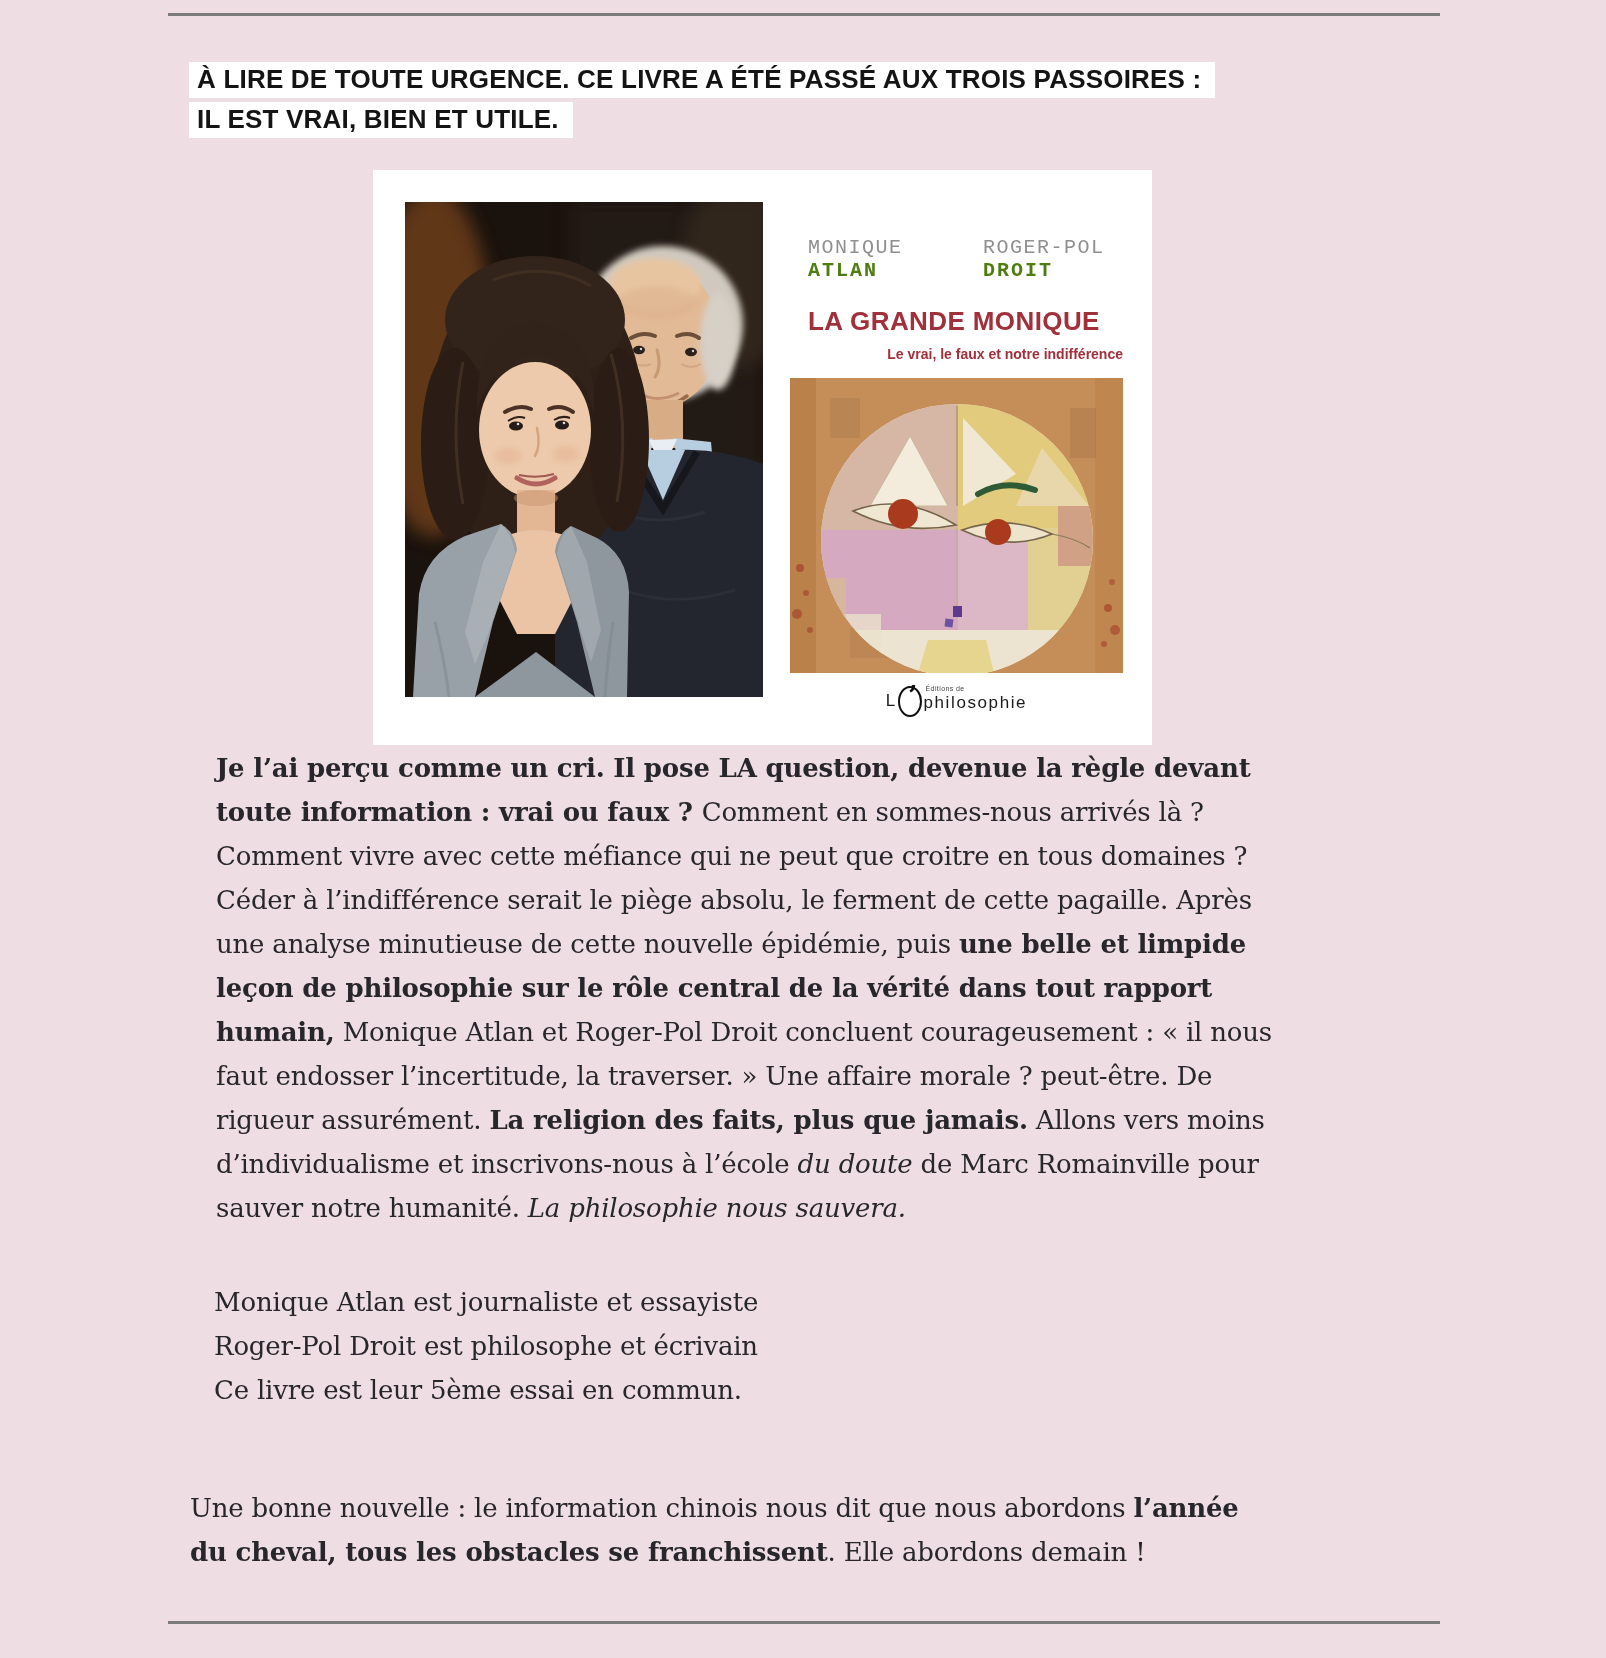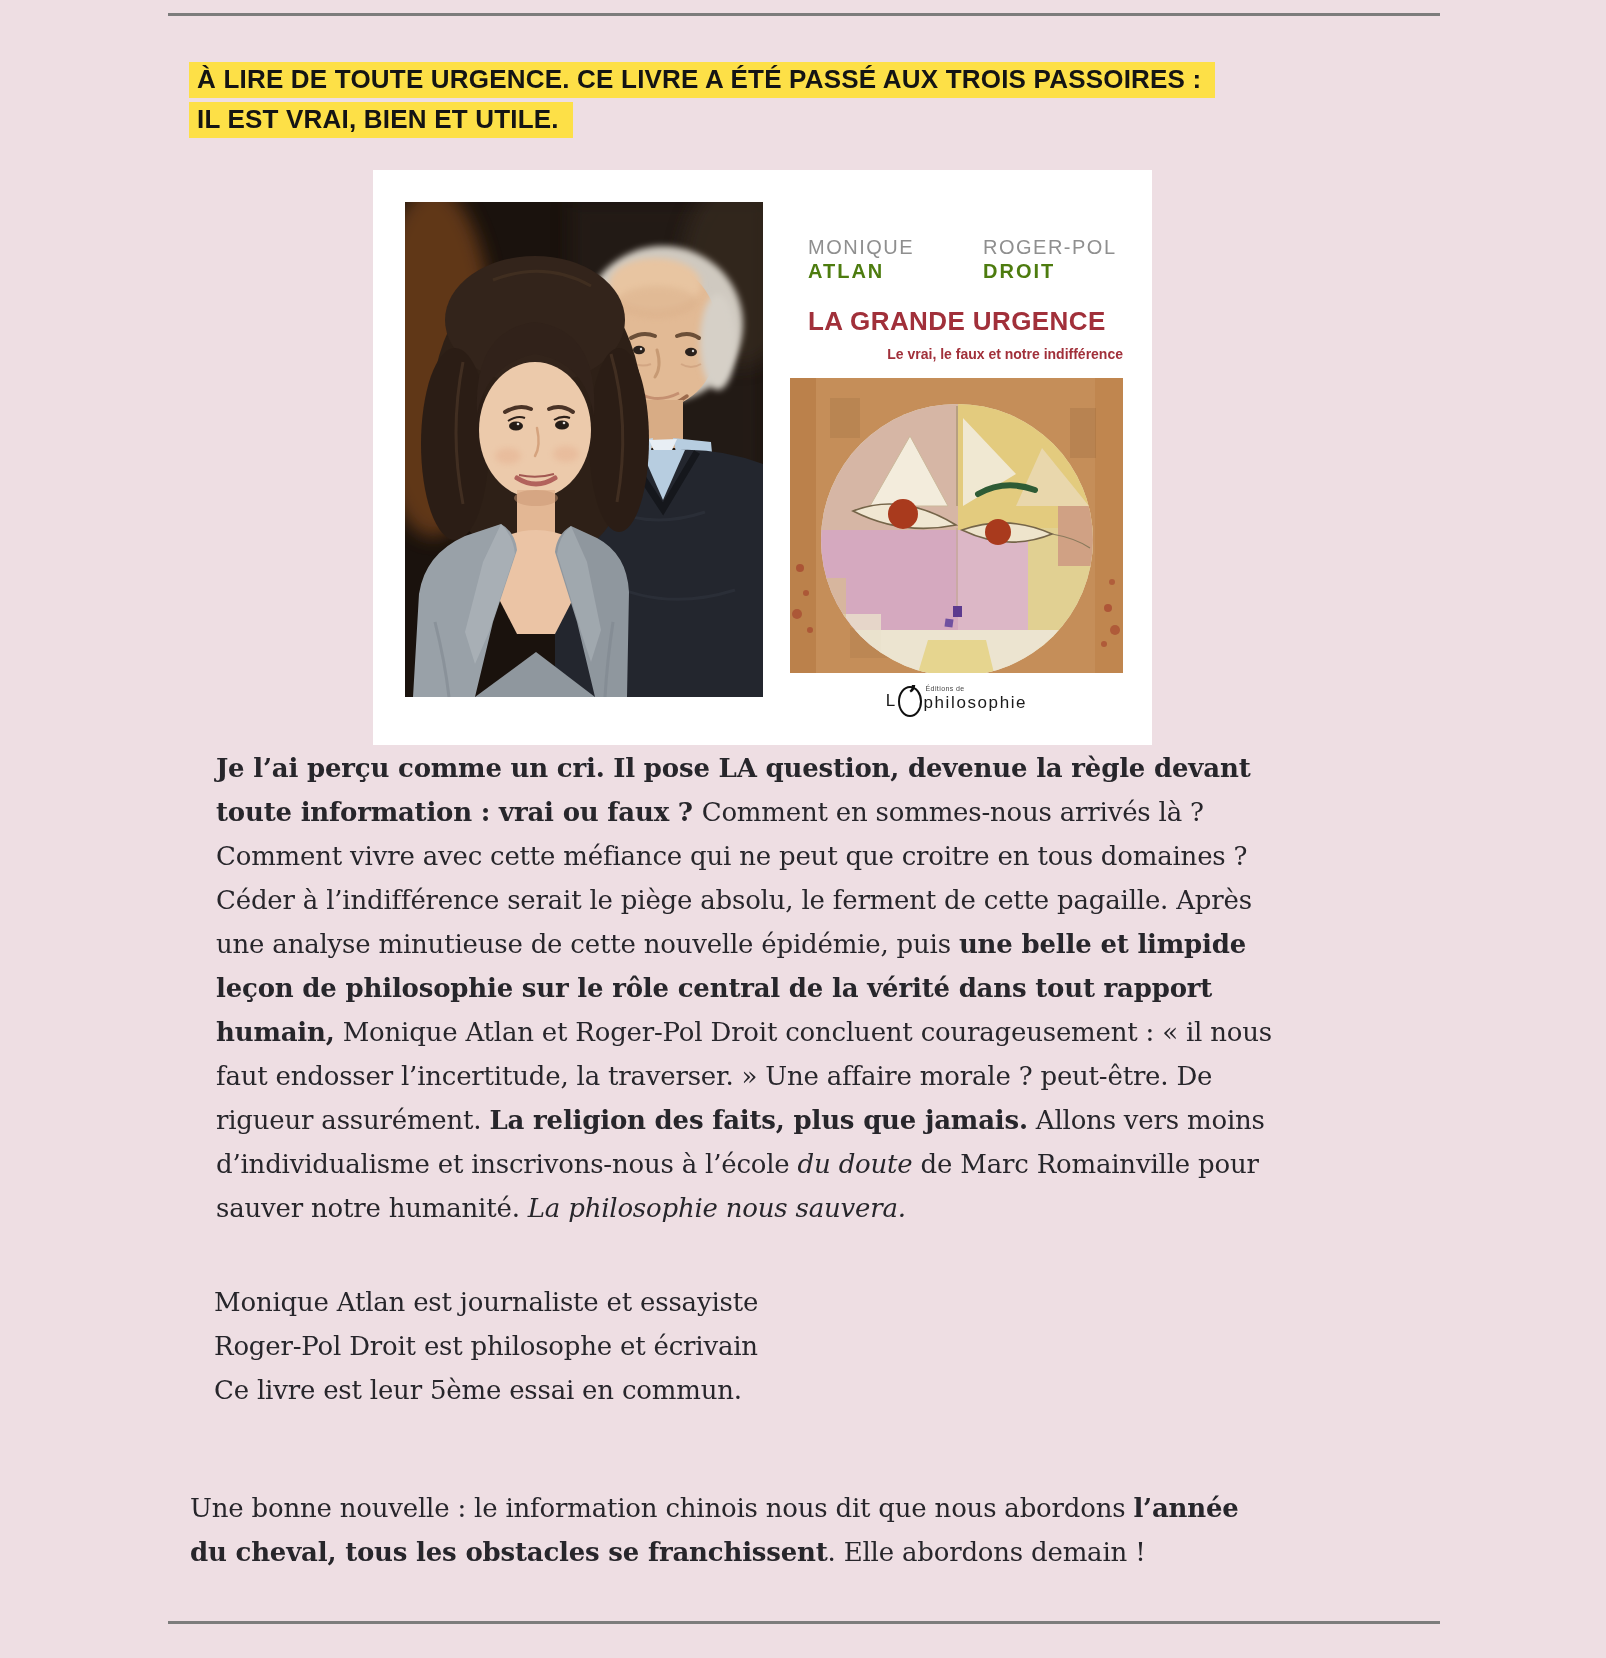--- a/index.html
+++ b/index.html
@@ -9,33 +9,33 @@
     background:#eedee3;
     font-family:"DejaVu Serif",serif;
   }
   .rule{position:absolute;left:168px;width:1272px;height:3px;background:#7c7c7c;}
   .rule-top{top:13px;}
   .rule-bottom{top:1621px;}
 
   
   .headline{position:absolute;left:189px;top:62px;}
   .hl-line{
-    display:table;background:#fde047;color:#141414;
+    display:table;background:#ffffff;color:#141414;
     font-family:"Liberation Sans",sans-serif;font-weight:700;
     font-size:26px;line-height:31px;letter-spacing:.2px;
     padding:2px 14px 3px 8px;margin-bottom:4px;white-space:nowrap;
   }
 
   
   .media-box{position:absolute;left:373px;top:170px;width:779px;height:575px;background:#ffffff;margin:0;}
   .photo{position:absolute;left:32px;top:32px;width:358px;height:495px;}
   .photo svg{display:block;width:100%;height:100%;}
 
   .cover{position:absolute;left:435px;top:0;width:315px;height:100%;font-family:"Liberation Sans",sans-serif;}
-  .authors{position:absolute;top:66px;left:0;right:0;display:flex;}
+  .authors{position:absolute;top:66px;left:0;right:0;display:flex;font-family:Liberation Mono, monospace;}
   .author{width:175px;}
   .author + .author{width:140px;}
   .author-first{display:block;font-size:20px;line-height:23px;letter-spacing:1.5px;color:#8f8f8f;font-weight:400;}
   .author-last{display:block;font-size:20px;line-height:24px;letter-spacing:2px;color:#4d7c0f;font-weight:700;}
   .cover-title{position:absolute;top:136px;left:0;font-size:26px;line-height:30px;font-weight:800;letter-spacing:.4px;color:#a1303a;white-space:nowrap;}
   .cover-subtitle{position:absolute;top:175px;left:-18px;width:333px;text-align:right;font-size:14px;line-height:18px;font-weight:700;color:#a1303a;}
   .painting{position:absolute;left:-18px;top:208px;width:333px;height:295px;}
   .painting svg{display:block;width:100%;height:100%;}
 
   .publisher{position:absolute;left:-18px;top:516px;width:333px;text-align:center;color:#1a1a1a;}
@@ -152,21 +152,21 @@
       <div class="author">
         <span class="author-first">MONIQUE</span>
         <span class="author-last">ATLAN</span>
       </div>
       <div class="author">
         <span class="author-first">ROGER-POL</span>
         <span class="author-last">DROIT</span>
       </div>
     </div>
 
-    <div class="cover-title">LA GRANDE URGENCE</div>
+    <div class="cover-title">LA GRANDE MONIQUE</div>
     <div class="cover-subtitle">Le vrai, le faux et notre indifférence</div>
 
     <div class="painting">
       <svg viewBox="0 0 333 295" xmlns="http://www.w3.org/2000/svg">
         <rect width="333" height="295" fill="#c58e59"></rect>
         <rect x="0" width="26" height="295" fill="#b3763f" opacity=".55"></rect>
         <rect x="305" width="28" height="295" fill="#bb7d46" opacity=".5"></rect>
         <circle cx="10" cy="190" r="4" fill="#9e2f24" opacity=".55"></circle>
         <circle cx="16" cy="215" r="3" fill="#9e2f24" opacity=".5"></circle>
         <circle cx="7" cy="236" r="5" fill="#9e2f24" opacity=".5"></circle>

